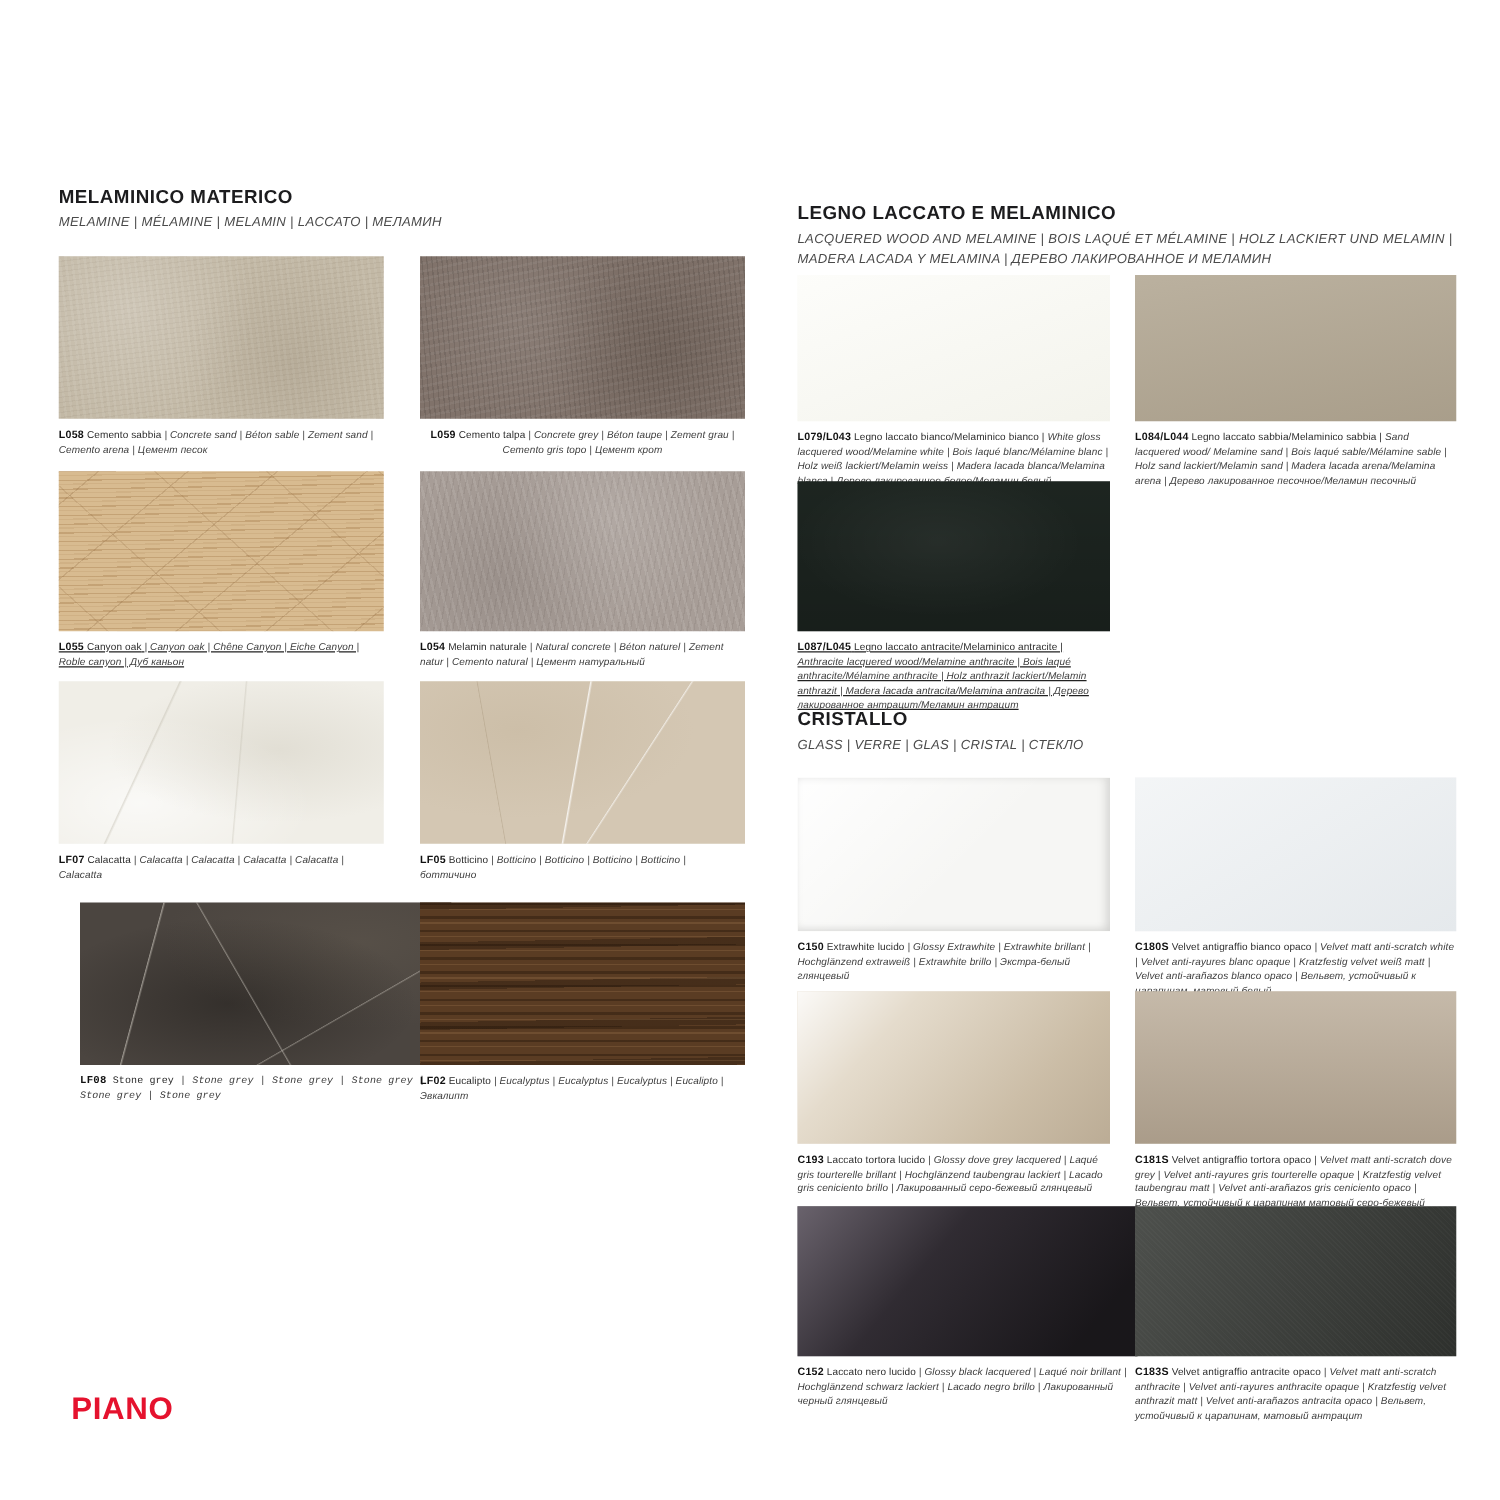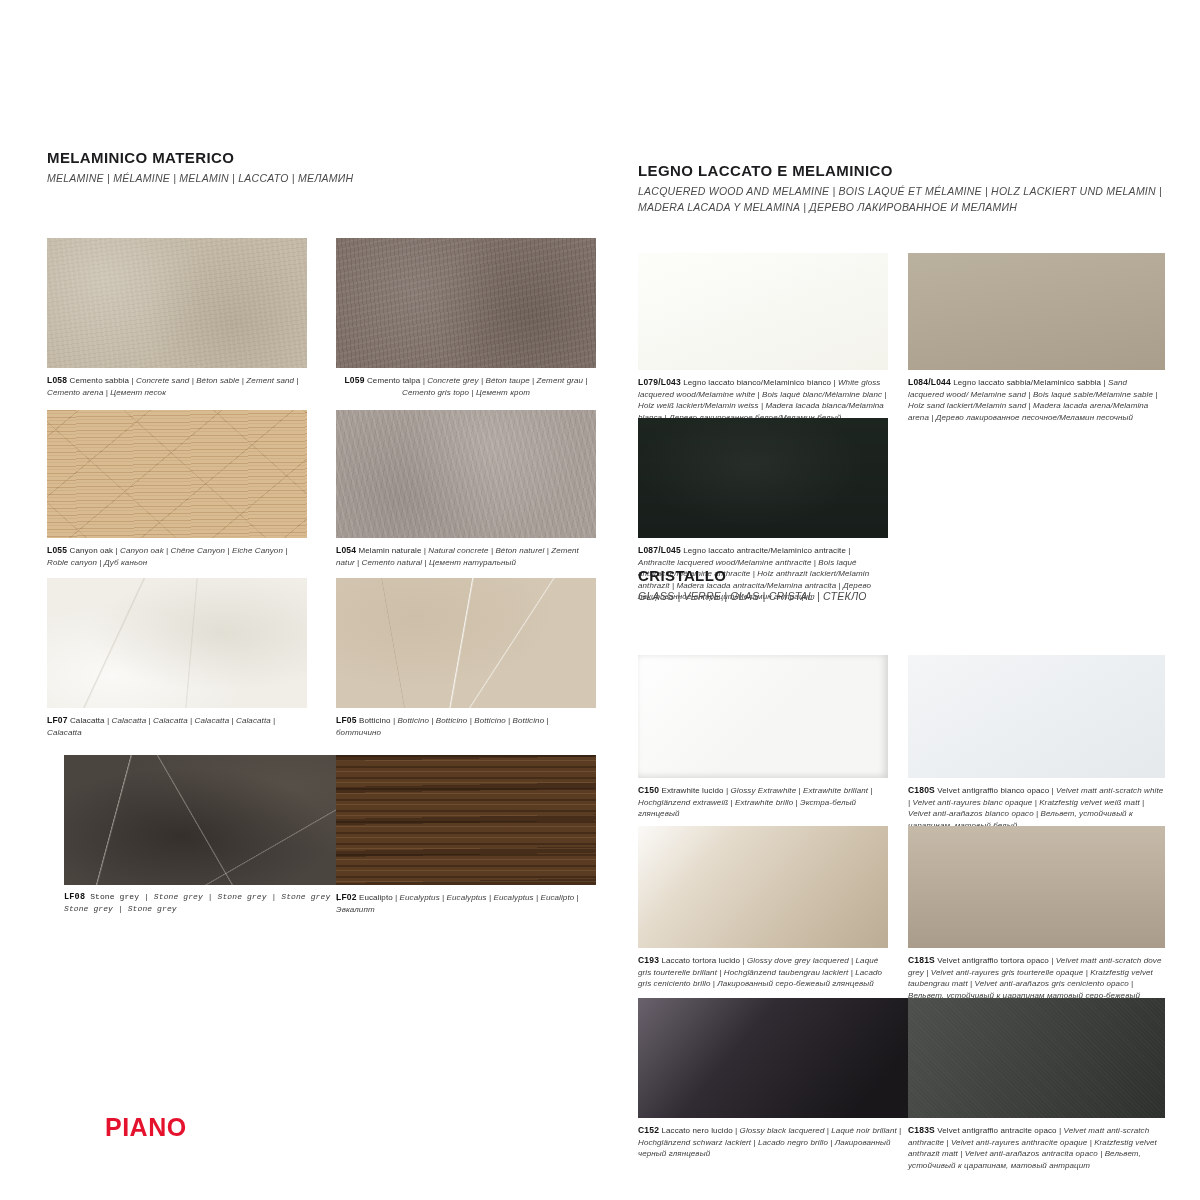--- a/index.html
+++ b/index.html
@@ -1,20 +1,20 @@
 <!DOCTYPE html>
 <html><head>
 <meta charset="utf-8">
 <style>
   html,body{margin:0;padding:0;background:#ffffff;}
   #page{position:relative;width:1200px;height:1200px;background:#ffffff;overflow:hidden;
         font-family:"Liberation Sans","DejaVu Sans",sans-serif;color:#222;}
   .sec-title{position:absolute;margin:0;font-size:15px;font-weight:800;letter-spacing:.4px;color:#1c1c1e;}
   .sec-sub{position:absolute;margin:0;font-size:10.5px;font-style:italic;color:#4a4a4a;letter-spacing:.25px;line-height:1.5;}
-  .cell{position:absolute;margin-top:33px;}
+  .cell{position:absolute;}
   .swatch{width:100%;}
   .caption{margin:6px 0 0 0;font-size:8px;line-height:1.45;color:#2b2b2b;letter-spacing:.1px;}
   .caption b{font-size:8.5px;letter-spacing:.2px;color:#111;}
   .caption .nm{color:#2b2b2b;}
   .caption .dt{font-style:italic;color:#3c3c3c;}
   .h130{height:130px}.h128{height:128px}.h117{height:117px}.h120{height:120px}.h123{height:123px}.h122{height:122px}
   
   .tx-concrete-light{background-image:
     radial-gradient(circle at 22% 32%, rgba(255,255,255,.20) 0, transparent 45%),
     radial-gradient(circle at 72% 66%, rgba(110,95,75,.14) 0, transparent 42%),
@@ -77,21 +77,21 @@
   <p class="sec-sub" style="left:47px;top:171px;width:540px;">MELAMINE | MÉLAMINE | MELAMIN | LACCATO | МЕЛАМИН</p>
 
   <div class="cell" style="left:47px;top:205px;width:260px;">
     <div class="swatch h130 tx-concrete-light" style="background-color: rgb(194, 184, 165);"></div>
     <p class="caption"><b>L058</b> <span class="nm">Cemento sabbia</span> <i class="dt">| Concrete sand | Béton sable | Zement sand | Cemento arena | Цемент песок</i></p>
   </div>
   <div class="cell" style="left:336px;top:205px;width:260px;text-align:center;">
     <div class="swatch h130 tx-concrete-dark" style="background-color: rgb(128, 114, 106);"></div>
     <p class="caption"><b>L059</b> <span class="nm">Cemento talpa</span> <i class="dt">| Concrete grey | Béton taupe | Zement grau | Cemento gris topo | Цемент крот</i></p>
   </div>
-  <div class="cell" style="left:47px;top:377px;width:260px;">
+  <div class="cell" style="left:47px;top:377px;width:260px;text-decoration:underline;">
     <div class="swatch h128 tx-wood-oak" style="background-color: rgb(216, 187, 144);"></div>
     <p class="caption"><b>L055</b> <span class="nm">Canyon oak</span> <i class="dt">| Canyon oak | Chêne Canyon | Eiche Canyon | Roble canyon | Дуб каньон</i></p>
   </div>
   <div class="cell" style="left:336px;top:377px;width:260px;">
     <div class="swatch h128 tx-concrete-grey" style="background-color: rgb(167, 157, 151);"></div>
     <p class="caption"><b>L054</b> <span class="nm">Melamin naturale</span> <i class="dt">| Natural concrete | Béton naturel | Zement natur | Cemento natural | Цемент натуральный</i></p>
   </div>
   <div class="cell" style="left:47px;top:545px;width:260px;">
     <div class="swatch h130 tx-marble-white" style="background-color: rgb(240, 238, 231);"></div>
     <p class="caption"><b>LF07</b> <span class="nm">Calacatta</span> <i class="dt">| Calacatta | Calacatta | Calacatta | Calacatta | Calacatta</i></p>
@@ -113,21 +113,21 @@
   <p class="sec-sub" style="left:638px;top:184px;width:530px;">LACQUERED WOOD AND MELAMINE | BOIS LAQUÉ ET MÉLAMINE | HOLZ LACKIERT UND MELAMIN | MADERA LACADA Y MELAMINA | ДЕРЕВО ЛАКИРОВАННОЕ И МЕЛАМИН</p>
 
   <div class="cell" style="left:638px;top:220px;width:250px;">
     <div class="swatch h117 tx-flat-white" style="background-color: rgb(250, 250, 244);"></div>
     <p class="caption"><b>L079/L043</b> <span class="nm">Legno laccato bianco/Melaminico bianco |</span> <i class="dt">White gloss lacquered wood/Melamine white | Bois laqué blanc/Mélamine blanc | Holz weiß lackiert/Melamin weiss | Madera lacada blanca/Melamina blanca | Дерево лакированное белое/Меламин белый</i></p>
   </div>
   <div class="cell" style="left:908px;top:220px;width:257px;">
     <div class="swatch h117 tx-flat-sand" style="background-color: rgb(179, 168, 148);"></div>
     <p class="caption"><b>L084/L044</b> <span class="nm">Legno laccato sabbia/Melaminico sabbia |</span> <i class="dt">Sand lacquered wood/ Melamine sand | Bois laqué sable/Mélamine sable | Holz sand lackiert/Melamin sand | Madera lacada arena/Melamina arena | Дерево лакированное песочное/Меламин песочный</i></p>
   </div>
-  <div class="cell" style="left:638px;top:385px;width:250px;">
+  <div class="cell" style="left:638px;top:385px;width:250px;text-decoration:underline;">
     <div class="swatch h120 tx-flat-anthracite" style="background-color: rgb(33, 42, 37);"></div>
     <p class="caption"><b>L087/L045</b> <span class="nm">Legno laccato antracite/Melaminico antracite |</span> <i class="dt">Anthracite lacquered wood/Melamine anthracite | Bois laqué anthracite/Mélamine anthracite | Holz anthrazit lackiert/Melamin anthrazit | Madera lacada antracita/Melamina antracita | Дерево лакированное антрацит/Меламин антрацит</i></p>
   </div>
 
   <h2 class="sec-title" style="left:638px;top:567px;">CRISTALLO</h2>
   <p class="sec-sub" style="left:638px;top:589px;width:530px;">GLASS | VERRE | GLAS | CRISTAL | СТЕКЛО</p>
 
   <div class="cell" style="left:638px;top:622px;width:250px;">
     <div class="swatch h123 tx-gloss-white" style="background-color: rgb(246, 246, 244);"></div>
     <p class="caption"><b>C150</b> <span class="nm">Extrawhite lucido</span> <i class="dt">| Glossy Extrawhite | Extrawhite brillant | Hochglänzend extraweiß | Extrawhite brillo | Экстра-белый глянцевый</i></p>
@@ -146,15 +146,15 @@
   </div>
   <div class="cell" style="left:638px;top:965px;width:272px;">
     <div class="swatch h120 tx-gloss-black" style="background-color: rgb(43, 39, 45);"></div>
     <p class="caption"><b>C152</b> <span class="nm">Laccato nero lucido</span> <i class="dt">| Glossy black lacquered | Laqué noir brillant | Hochglänzend schwarz lackiert | Lacado negro brillo | Лакированный черный глянцевый</i></p>
   </div>
   <div class="cell" style="left:908px;top:965px;width:257px;">
     <div class="swatch h120 tx-matte-anthracite" style="background-color: rgb(57, 60, 56);"></div>
     <p class="caption"><b>C183S</b> <span class="nm">Velvet antigraffio antracite opaco</span> <i class="dt">| Velvet matt anti-scratch anthracite | Velvet anti-rayures anthracite opaque | Kratzfestig velvet anthrazit matt | Velvet anti-arañazos antracita opaco | Вельвет, устойчивый к царапинам, матовый антрацит</i></p>
   </div>
 
-  <p class="footer-logo" style="left: 57px; top: 1113px; color: rgb(229, 18, 46); margin-left: 48px;">PIANO</p>
+  <p class="footer-logo" style="left: 57px; top: 1113px; color: rgb(229, 18, 46);">PIANO</p>
 
 </div>
 
 </body></html>

